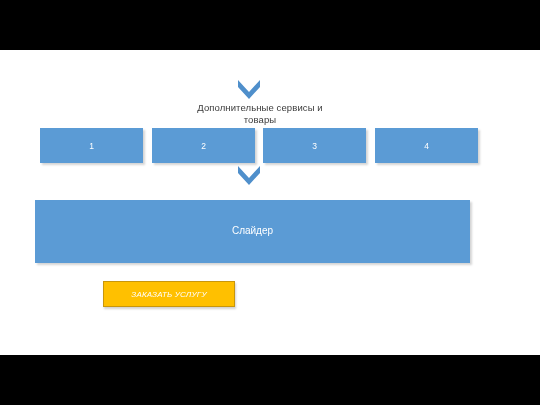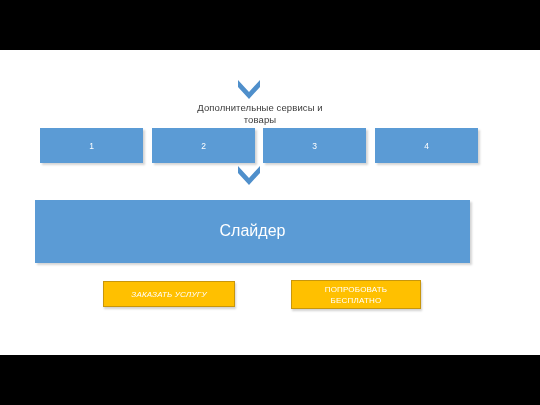--- a/index.html
+++ b/index.html
@@ -86,21 +86,21 @@
   #tile-1 { left: 40px; }
   #tile-2 { left: 152px; }
   #tile-3 { left: 263px; }
   #tile-4 { left: 375px; }
 
   #slider-box {
     left: 35px;
     top: 150px;
     width: 435px;
     height: 63px;
-    font-size: 16px;
+    font-size: 10px;
   }
   #slider-label { position: relative; top: -1px; }
 
   
   .cta {
     position: absolute;
     background: #FFC000;
     border: 1px solid #C8960C;
     color: #ffffff;
     font-size: 8px;
@@ -166,22 +166,18 @@
     </div>
 
 
     <div class="blue-box" id="slider-box">
       <span id="slider-label">Слайдер</span>
     </div>
 
     <div class="cta" id="cta-order">
       <span>ЗАКАЗАТЬ УСЛУГУ</span>
     </div>
-    <div class="cta" id="cta-trial">
-      <span>ПОПРОБОВАТЬ
-БЕСПЛАТНО</span>
-    </div>
 
   </div>
 
   <div class="letterbox" id="letterbox-bot"></div>
 
 </div>
 
 </body></html>

